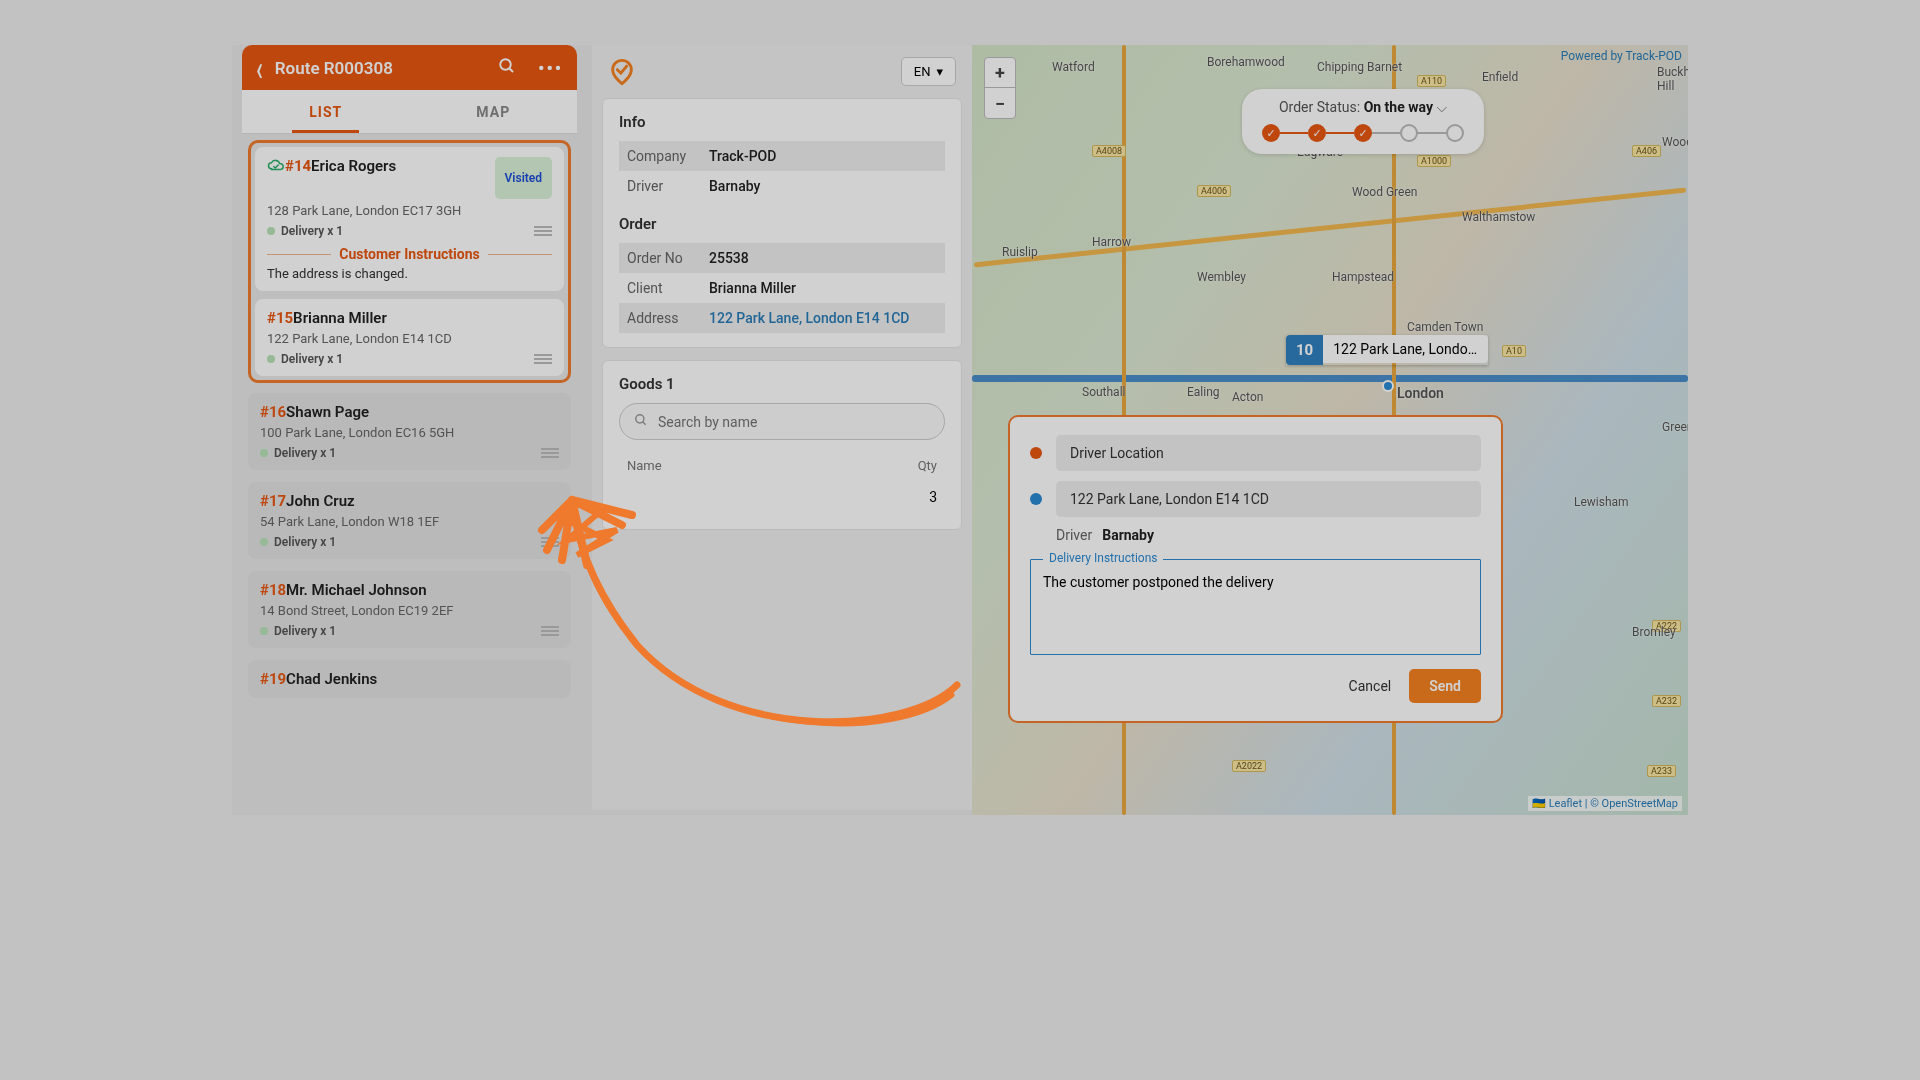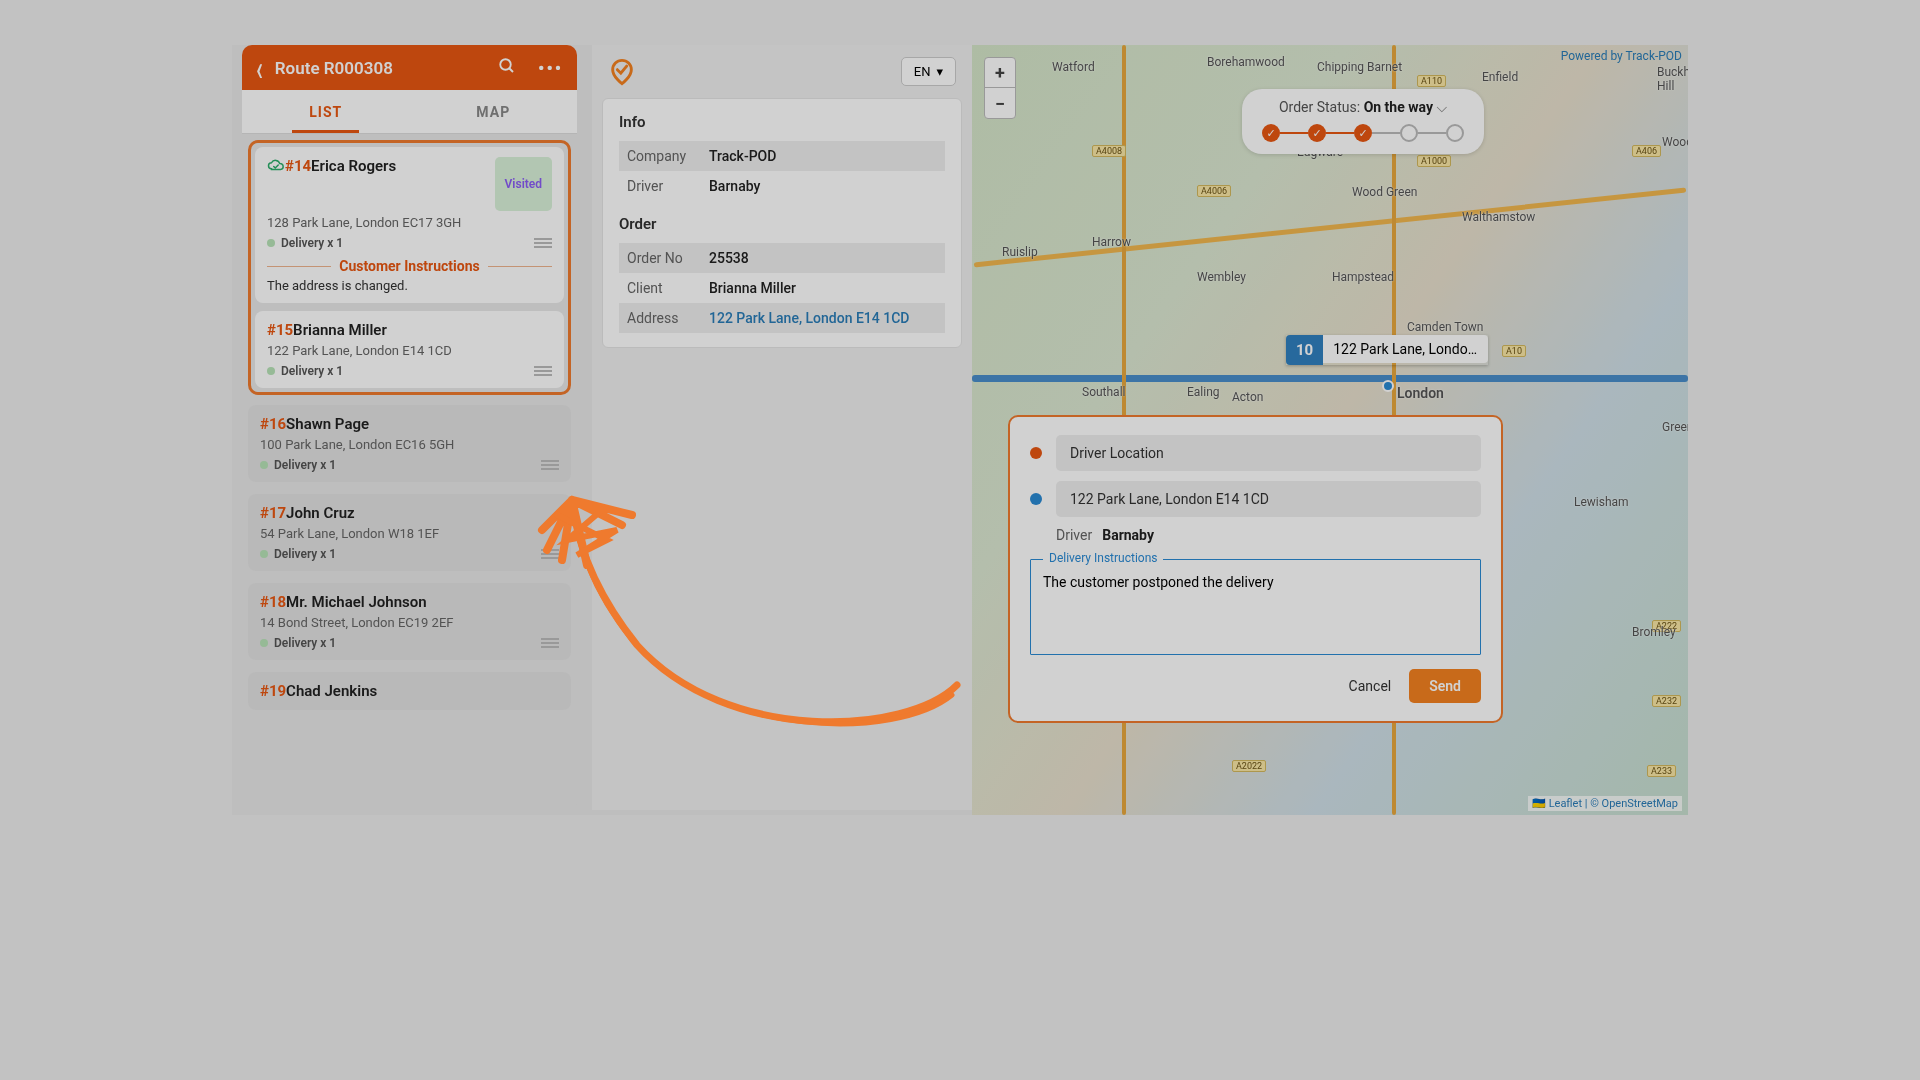--- a/index.html
+++ b/index.html
@@ -18,21 +18,21 @@
 .tab{flex:1;display:flex;align-items:center;justify-content:center;font-weight:700;font-size:14px;color:#888;letter-spacing:1px}
 .tab.active{color:#e85712;position:relative}
 .tab.active::after{content:"";position:absolute;bottom:0;left:30%;right:30%;height:3px;background:#e85712}
 .list{padding:6px 6px;overflow:hidden}
 .card{background:#fff;border-radius:8px;padding:10px 12px;margin-bottom:12px;position:relative}
 .card.dim{background:#e2e2e2}
 .card .row1{display:flex;}
 .cloud{color:#2cae6b;font-size:16px}
 .stopnum{color:#e85712;font-weight:700;font-size:15px}
 .stopname{font-weight:600;font-size:15px;color:#222}
-.badge{margin-left:auto;background:#d9f2d9;color:#8b5cf6;font-size:12px;font-weight:600;padding:20px 10px;border-radius:5px}
+.badge{margin-left:auto;background:#d9f2d9;color:#1d4ed8;font-size:12px;font-weight:600;padding:14px 10px;border-radius:5px}
 .addr{font-size:13px;color:#666;margin-top:4px}
 .dline{display:flex;align-items:center;gap:6px;margin-top:6px}
 .dot{width:8px;height:8px;border-radius:50%;background:#b7e3b7}
 .dtxt{font-size:12px;color:#555;font-weight:600}
 .grip{margin-left:auto;display:flex;flex-direction:column;gap:2px}
 .grip span{display:block;width:18px;height:2px;background:#bbb}
 .ci-head{color:#e85712;font-weight:700;font-size:14px;margin-top:8px;display:flex;align-items:center;gap:8px}
 .ci-head::before,.ci-head::after{content:"";flex:1;height:1px;background:#f0b48e}
 .ci-body{font-size:13px;color:#333;margin-top:4px}
 .hlgroup{border:3px solid #ef7a2e;border-radius:10px;padding:4px;margin-bottom:10px}
@@ -260,20 +260,38 @@
           </div>
     <div class="kv">
             <span class="k">Client</span>
             <span class="v">Brianna Miller</span>
           </div>
     <div class="kv grey">
             <span class="k">Address</span>
             <span class="v link">122 Park Lane, London E14 1CD</span>
           </div>
   </div>
+  <div class="panel">
+    <div class="ptitle">Goods  1</div>
+    <div class="search">
+      <span><svg width="14" height="14" viewBox="0 0 24 24" fill="none" stroke="#999" stroke-width="2.5">
+                <circle cx="10" cy="10" r="7"></circle>
+                <line x1="20" y1="20" x2="15" y2="15"></line>
+              </svg></span>
+      <input placeholder="Search by name" style="">
+    </div>
+    <div class="thdr">
+            <span class="c1">Name</span>
+            <span>Qty</span>
+          </div>
+    <div class="trow">
+            <span class="c1"></span>
+            <span>3</span>
+          </div>
+  </div>
 </div>
 
 <div class="map">
   <div class="mapimg">
     <div class="road r1"></div>
           <div class="road r2"></div>
           <div class="road r3"></div>
           <div class="road r4"></div>
     <span class="roadlbl" style="left:120px;top:100px">A4008</span>
     <span class="roadlbl" style="left:225px;top:140px">A4006</span>

